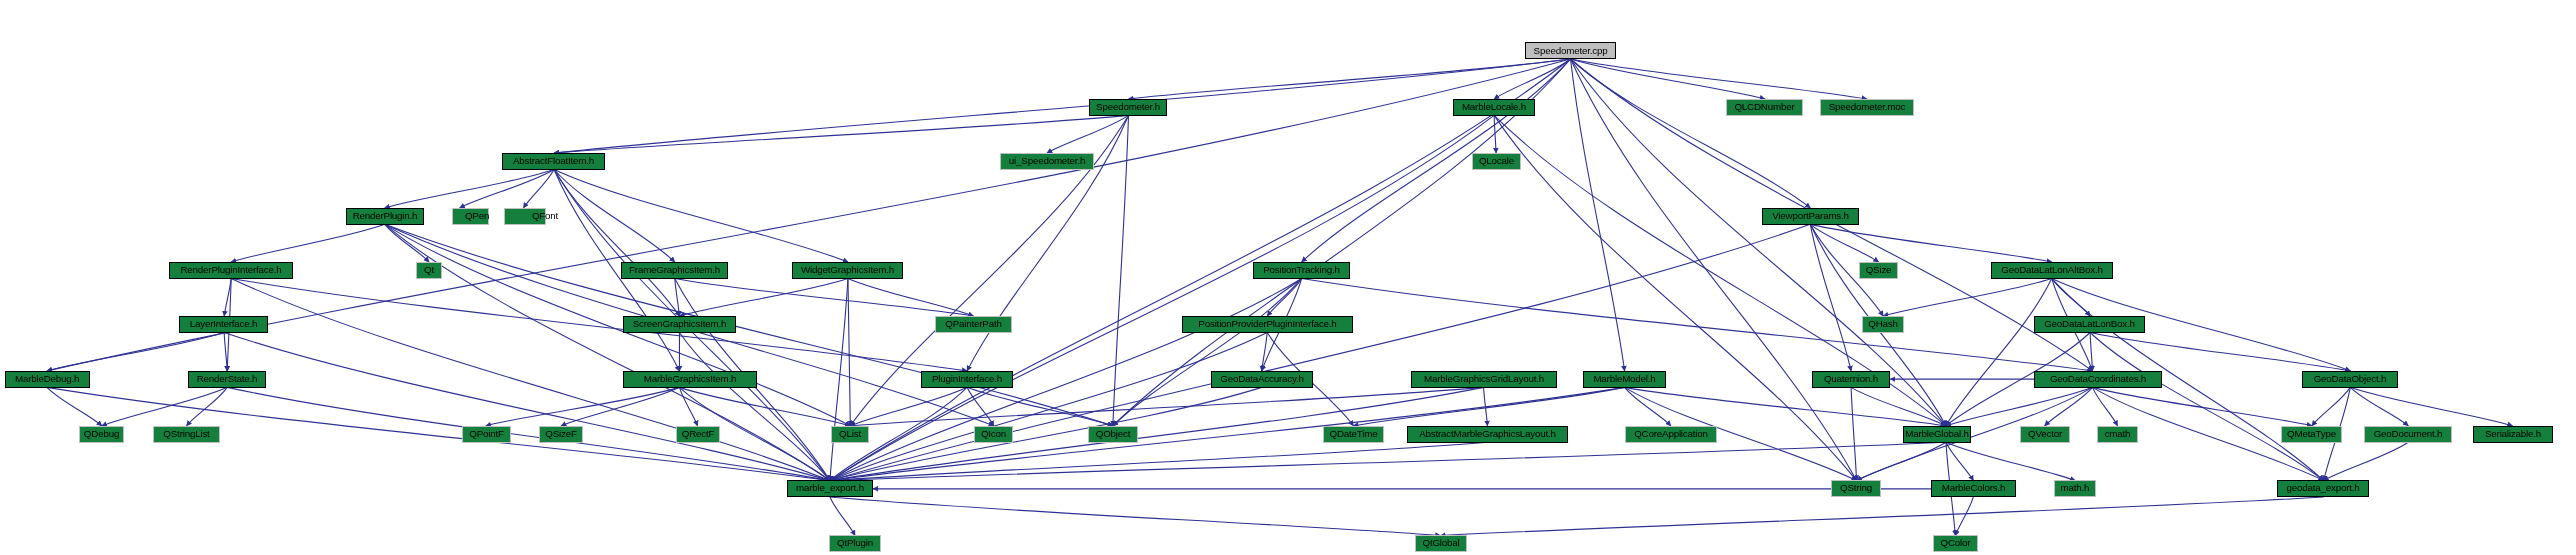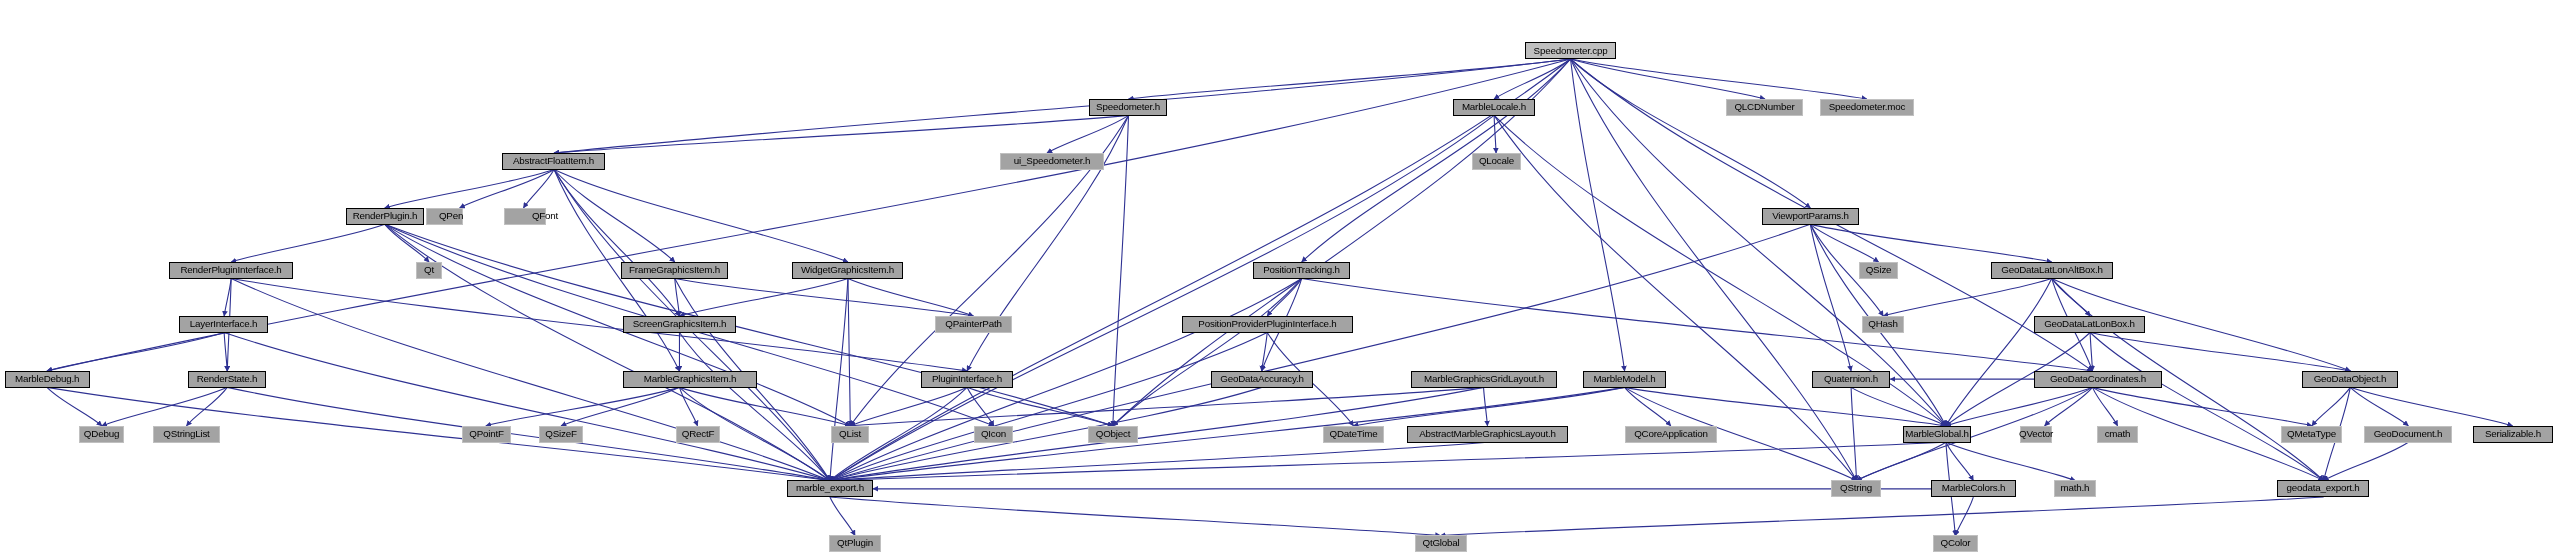--- a/index.html
+++ b/index.html
@@ -19,21 +19,21 @@
     position:absolute;
     box-sizing:border-box;
     display:flex;
     align-items:center;
     justify-content:center;
     height:16.5px;
     font-size:9.8px;
     line-height:1;
     color:#000000;
     white-space:nowrap;
-    background:#a3a3a3;
+    background:#15803d;
     border:0.8px solid #000000;
     letter-spacing:-0.2px;
   }
   .node.ext{
     border:0.8px solid #c0c0c0;
     color:#000000;
   }
   .node.root{
     background:#bfbfbf;
     border:0.8px solid #000000;
@@ -176,26 +176,26 @@
         <path d="M 1059 583 C 1271.7 601.62, 1625.3 616.32, 1838 632" fill="none" stroke="#2e3192" stroke-width="1.4" marker-end="url(#arrow)"></path>
         <path d="M 2965 583 C 2647.9 601.62, 2155.1 616.32, 1838 632" fill="none" stroke="#2e3192" stroke-width="1.4" marker-end="url(#arrow)"></path>
       </g>
   </svg>
   <div id="node-layer">
       <div class="node root" style="left: 1525px; top: 2.4px; width: 91px;">Speedometer.cpp</div>
       <div class="node" style="left: 1089px; top: 59px; width: 78px;">Speedometer.h</div>
       <div class="node" style="left: 1453px; top: 59px; width: 82px;">MarbleLocale.h</div>
       <div class="node ext" style="left: 1726px; top: 59px; width: 77px;">QLCDNumber</div>
       <div class="node ext" style="left: 1820px; top: 59px; width: 94px;">Speedometer.moc</div>
-      <div class="node ext" style="left: 1000px; top: 113px; width: 104px;">ui_Speedometer.h</div>
+      <div class="node ext" style="left: 1000px; top: 113px; width: 94px;">ui_Speedometer.h</div>
       <div class="node ext" style="left: 1472px; top: 113px; width: 49px;">QLocale</div>
       <div class="node" style="left: 502px; top: 113px; width: 103px;">AbstractFloatItem.h</div>
       <div class="node" style="left: 1762px; top: 168px; width: 97px;">ViewportParams.h</div>
       <div class="node" style="left: 346px; top: 168px; width: 78px;">RenderPlugin.h</div>
-      <div class="node ext" style="left: 426px; top: 168px; width: 37px; padding-left: 13px;">QPen</div>
+      <div class="node ext" style="left: 452px; top: 168px; width: 37px; padding-left: 13px;">QPen</div>
       <div class="node ext" style="left: 504px; top: 168px; width: 39px; padding-left: 40px;">QFont</div>
       <div class="node" style="left: 169px; top: 222px; width: 124px;">RenderPluginInterface.h</div>
       <div class="node ext" style="left: 416px; top: 222px; width: 26px;">Qt</div>
       <div class="node" style="left: 621px; top: 222px; width: 107px;">FrameGraphicsItem.h</div>
       <div class="node" style="left: 792px; top: 222px; width: 111px;">WidgetGraphicsItem.h</div>
       <div class="node" style="left: 1253px; top: 222px; width: 97px;">PositionTracking.h</div>
       <div class="node ext" style="left: 1859px; top: 222px; width: 39px;">QSize</div>
       <div class="node" style="left: 1991px; top: 222px; width: 122px;">GeoDataLatLonAltBox.h</div>
       <div class="node" style="left: 179px; top: 276px; width: 89px;">LayerInterface.h</div>
       <div class="node" style="left: 623px; top: 276px; width: 113px;">ScreenGraphicsItem.h</div>
@@ -218,21 +218,21 @@
       <div class="node ext" style="left: 462px; top: 386px; width: 49px;">QPointF</div>
       <div class="node ext" style="left: 539px; top: 386px; width: 44px;">QSizeF</div>
       <div class="node ext" style="left: 676px; top: 386px; width: 44px;">QRectF</div>
       <div class="node ext" style="left: 831px; top: 386px; width: 38px;">QList</div>
       <div class="node ext" style="left: 974px; top: 386px; width: 39px;">QIcon</div>
       <div class="node ext" style="left: 1088px; top: 386px; width: 50px;">QObject</div>
       <div class="node ext" style="left: 1323px; top: 386px; width: 61px;">QDateTime</div>
       <div class="node" style="left: 1407px; top: 386px; width: 161px;">AbstractMarbleGraphicsLayout.h</div>
       <div class="node ext" style="left: 1625px; top: 386px; width: 92px;">QCoreApplication</div>
       <div class="node" style="left: 1903px; top: 386px; width: 68px;">MarbleGlobal.h</div>
-      <div class="node ext" style="left: 2020px; top: 386px; width: 32px;">QVector</div>
+      <div class="node ext" style="left: 2020px; top: 386px; width: 50px;">QVector</div>
       <div class="node ext" style="left: 2097px; top: 386px; width: 41px;">cmath</div>
       <div class="node ext" style="left: 2281px; top: 386px; width: 61px;">QMetaType</div>
       <div class="node ext" style="left: 2364px; top: 386px; width: 88px;">GeoDocument.h</div>
       <div class="node" style="left: 2473px; top: 386px; width: 80px;">Serializable.h</div>
       <div class="node" style="left: 787px; top: 440px; width: 86px;">marble_export.h</div>
       <div class="node ext" style="left: 1831px; top: 440px; width: 50px;">QString</div>
       <div class="node" style="left: 1931px; top: 440px; width: 85px;">MarbleColors.h</div>
       <div class="node ext" style="left: 2054px; top: 440px; width: 42px;">math.h</div>
       <div class="node" style="left: 2277px; top: 440px; width: 92px;">geodata_export.h</div>
       <div class="node ext" style="left: 829px; top: 495px; width: 52px;">QtPlugin</div>

